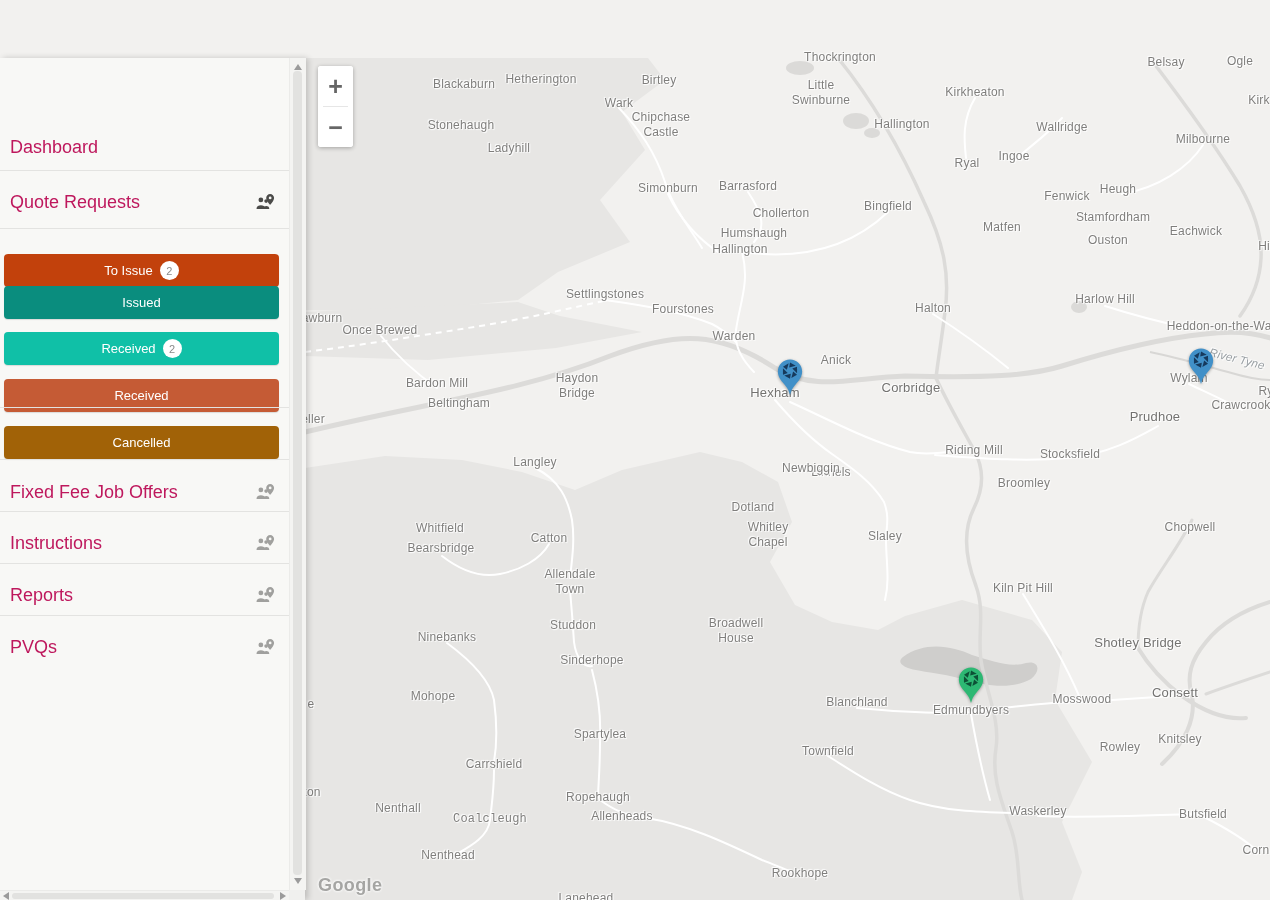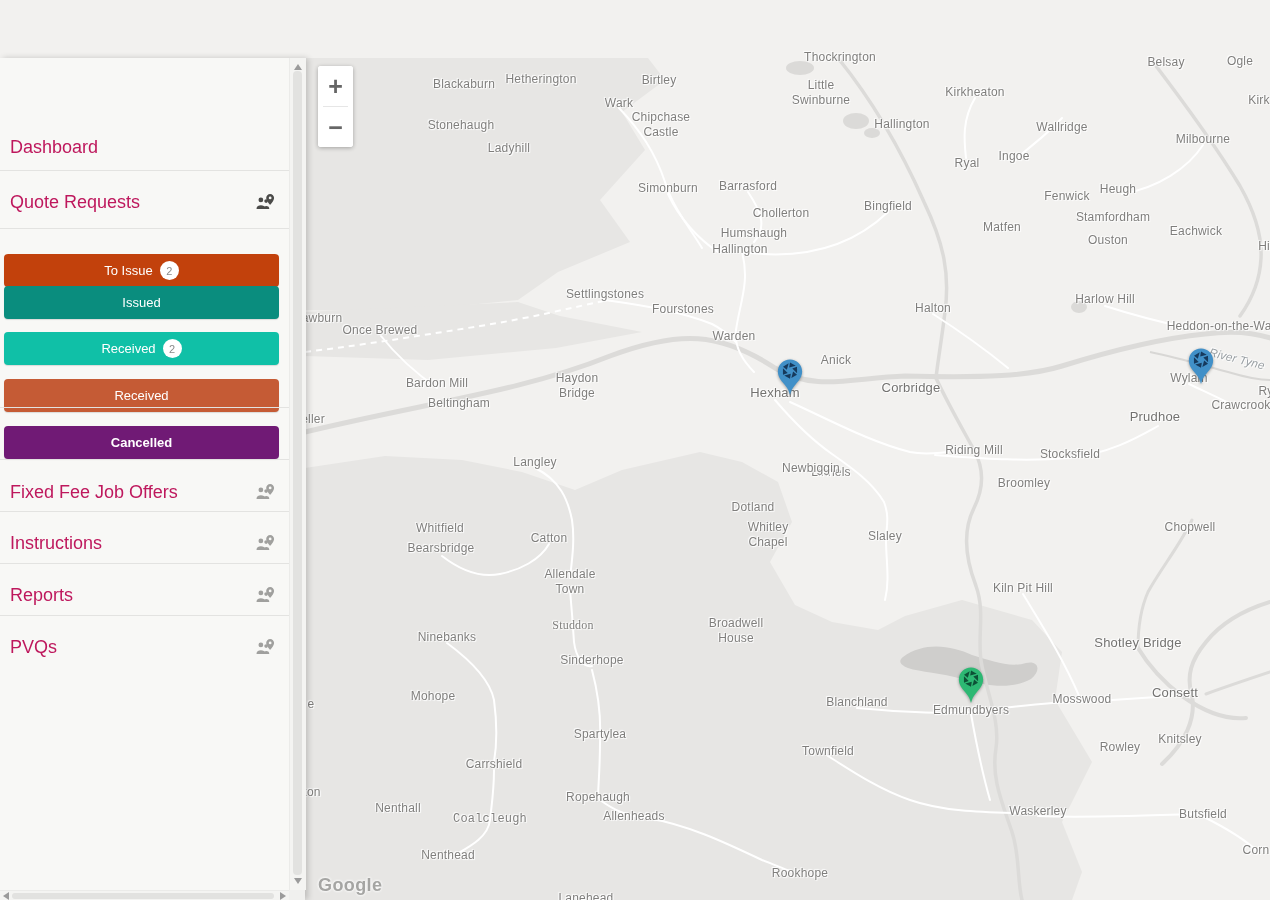--- a/index.html
+++ b/index.html
@@ -212,40 +212,40 @@
         <span class="map-label" style="left: 768px; top: 535px;">Whitley
 Chapel</span>
         <span class="map-label" style="left: 885px; top: 536px;">Slaley</span>
         <span class="map-label" style="left: 1190px; top: 527px;">Chopwell</span>
         <span class="map-label" style="left: 440px; top: 528px;">Whitfield</span>
         <span class="map-label" style="left: 441px; top: 548px;">Bearsbridge</span>
         <span class="map-label" style="left: 549px; top: 538px;">Catton</span>
         <span class="map-label" style="left: 570px; top: 582px;">Allendale
 Town</span>
         <span class="map-label" style="left: 1023px; top: 588px;">Kiln Pit Hill</span>
-        <span class="map-label" style="left: 573px; top: 625px; font-family: Liberation Serif, serif;">Studdon</span>
+        <span class="map-label" style="left: 573px; top: 625px;">Studdon</span>
         <span class="map-label" style="left: 736px; top: 631px;">Broadwell
 House</span>
         <span class="map-label" style="left: 447px; top: 637px;">Ninebanks</span>
         <span class="map-label town" style="left: 1138px; top: 643px;">Shotley Bridge</span>
         <span class="map-label" style="left: 592px; top: 660px;">Sinderhope</span>
         <span class="map-label" style="left: 433px; top: 696px;">Mohope</span>
         <span class="map-label" style="left: 857px; top: 702px;">Blanchland</span>
         <span class="map-label" style="left: 971px; top: 710px;">Edmundbyers</span>
         <span class="map-label" style="left: 1082px; top: 699px;">Mosswood</span>
         <span class="map-label town" style="left: 1175px; top: 693px;">Consett</span>
         <span class="map-label" style="left: 1120px; top: 747px;">Rowley</span>
         <span class="map-label" style="left: 1180px; top: 739px;">Knitsley</span>
         <span class="map-label" style="left: 828px; top: 751px;">Townfield</span>
         <span class="map-label" style="left: 600px; top: 734px;">Spartylea</span>
         <span class="map-label" style="left: 494px; top: 764px;">Carrshield</span>
         <span class="map-label" style="left: 398px; top: 808px;">Nenthall</span>
         <span class="map-label" style="left: 490px; top: 819px; font-family: Liberation Mono, monospace;">Coalcleugh</span>
         <span class="map-label" style="left: 598px; top: 797px;">Ropehaugh</span>
-        <span class="map-label" style="left: 622px; top: 816px; margin-left: 12px;">Allenheads</span>
+        <span class="map-label" style="left: 622px; top: 816px;">Allenheads</span>
         <span class="map-label" style="left: 448px; top: 855px;">Nenthead</span>
         <span class="map-label" style="left: 800px; top: 873px;">Rookhope</span>
         <span class="map-label" style="left: 586px; top: 898px;">Lanehead</span>
         <span class="map-label" style="left: 1038px; top: 811px;">Waskerley</span>
         <span class="map-label" style="left: 1203px; top: 814px;">Butsfield</span>
         <span class="map-label" style="left: 1256px; top: 850px;">Corn</span>
         <span class="map-label" style="left: 311px; top: 704px;">e</span>
         <span class="map-label" style="left: 312px; top: 792px;">ton</span>
       </div>
     <div>
@@ -333,21 +333,21 @@
         <button class="filter-btn" style="top: 228px; background: rgb(10, 141, 126);">
           <span>Issued</span>
         </button>
         <button class="filter-btn" style="top: 274px; background: rgb(16, 192, 167);">
           <span>Received</span>
           <span class="badge">2</span>
         </button>
         <button class="filter-btn" style="top: 321px; background: rgb(197, 91, 53);">
           <span>Received</span>
         </button>
-        <button class="filter-btn" style="top: 368px; background: #701a75; font-weight: bold;">
+        <button class="filter-btn" style="top: 368px; background: #a16207;">
           <span>Cancelled</span>
         </button>
       </div>
 
     <div class="divider" style="top:112px"></div>
     <div class="divider" style="top:170px"></div>
     <div class="divider" style="top:349px"></div>
     <div class="divider" style="top:401px"></div>
     <div class="divider" style="top:453px"></div>
     <div class="divider" style="top:505px"></div>

